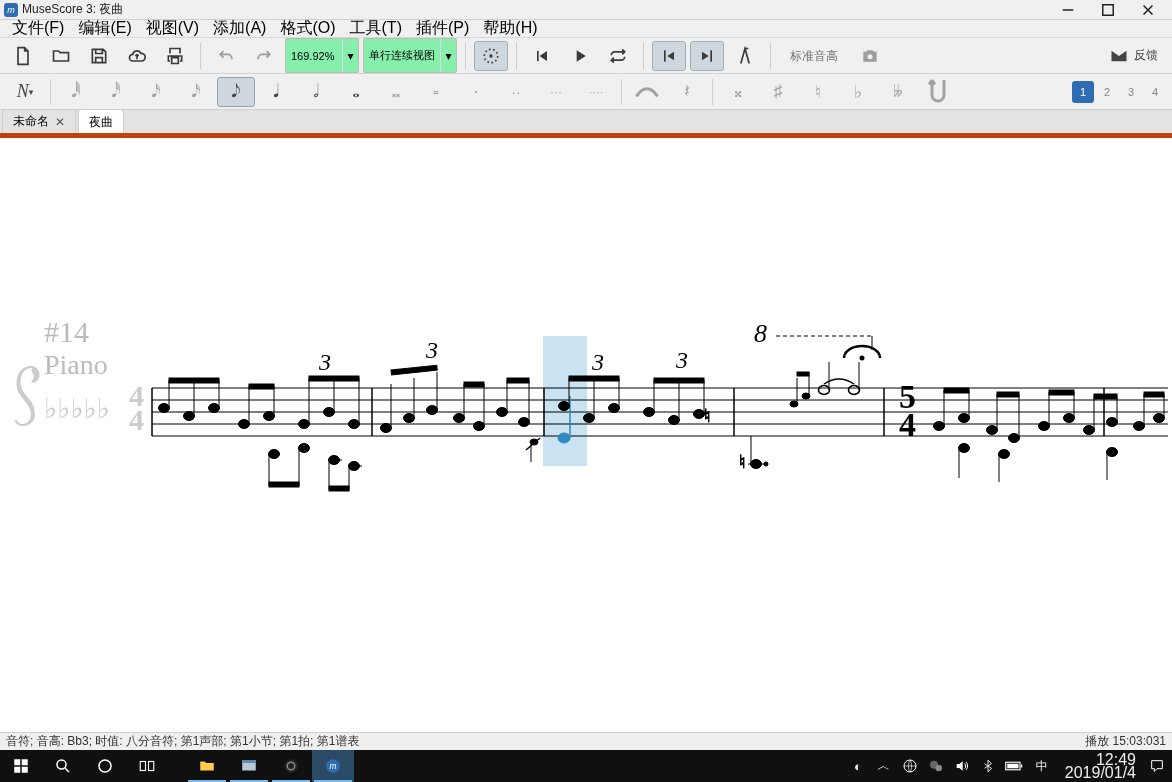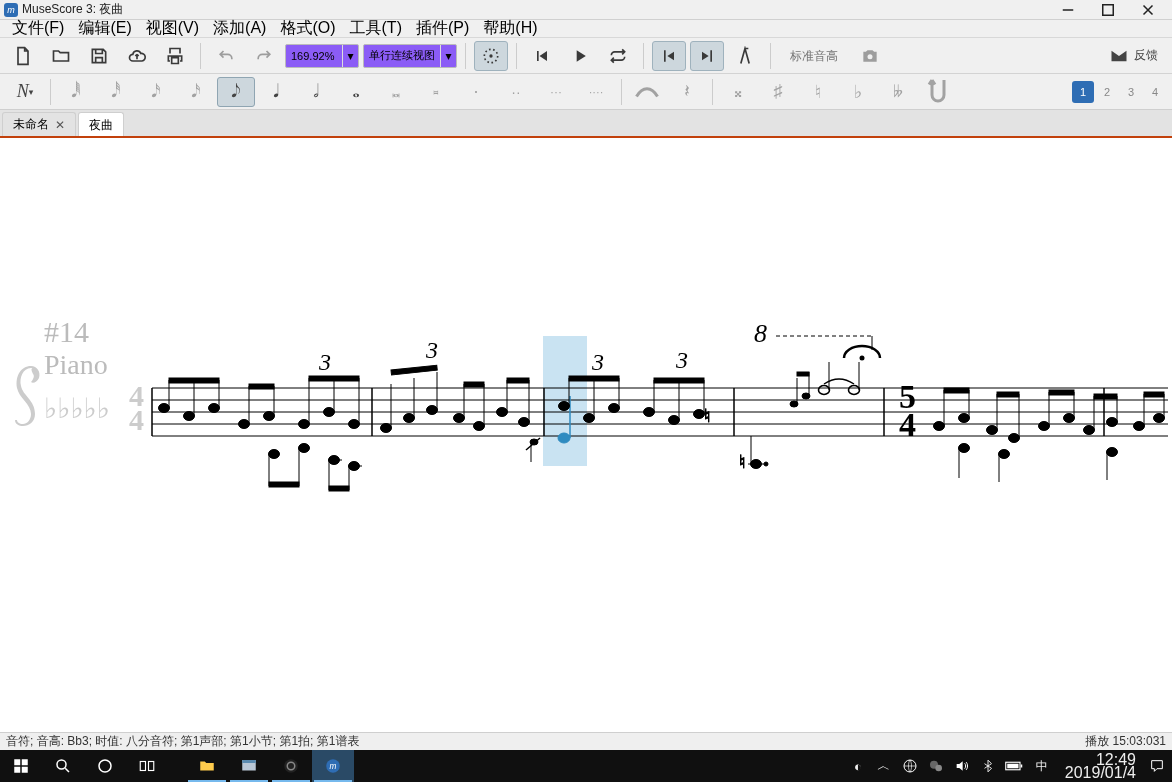--- a/index.html
+++ b/index.html
@@ -79,22 +79,22 @@
       width: 56px; height: 24px;
       border: 1px solid #bbb;
       background: #fff;
       font-size: 11px;
       padding: 0 4px;
       text-align: left;
     }
     .zoom-wrap, .view-wrap {
       display: flex; align-items: center;
       border: 1px solid #bbb;
-      background: #8b5cf6;
-      height: 24px;
+      background: #86efac;
+      height: 35px;
       border-radius: 2px;
     }
     .zoom-wrap input, .view-wrap .viewlabel {
       border: none; outline: none;
       font-size: 11px;
       padding: 0 5px;
       background: transparent;
     }
     .dd { width: 16px; display:flex; align-items:center; justify-content:center; border-left: 1px solid #ddd; height: 100%;}
     .pitch-field {
@@ -139,21 +139,21 @@
       color: #888;
     }
     .vbtn.v1 { background: #2e6db4; color: #fff; }
     
     .tabbar {
       height: 28px;
       background: #e3e3e3;
       display: flex;
       align-items: flex-end;
       padding: 0 0 0 2px;
-      border-bottom: 2px solid #c2410c;
+      border-bottom: 5px solid #c2410c;
     }
     .doc-tab {
       padding: 4px 10px;
       background: #e3e3e3;
       border: 1px solid #cfcfcf;
       border-bottom: none;
       border-radius: 3px 3px 0 0;
       display: flex; align-items: center; gap: 6px;
       font-size: 12px;
       margin-right: 2px;

